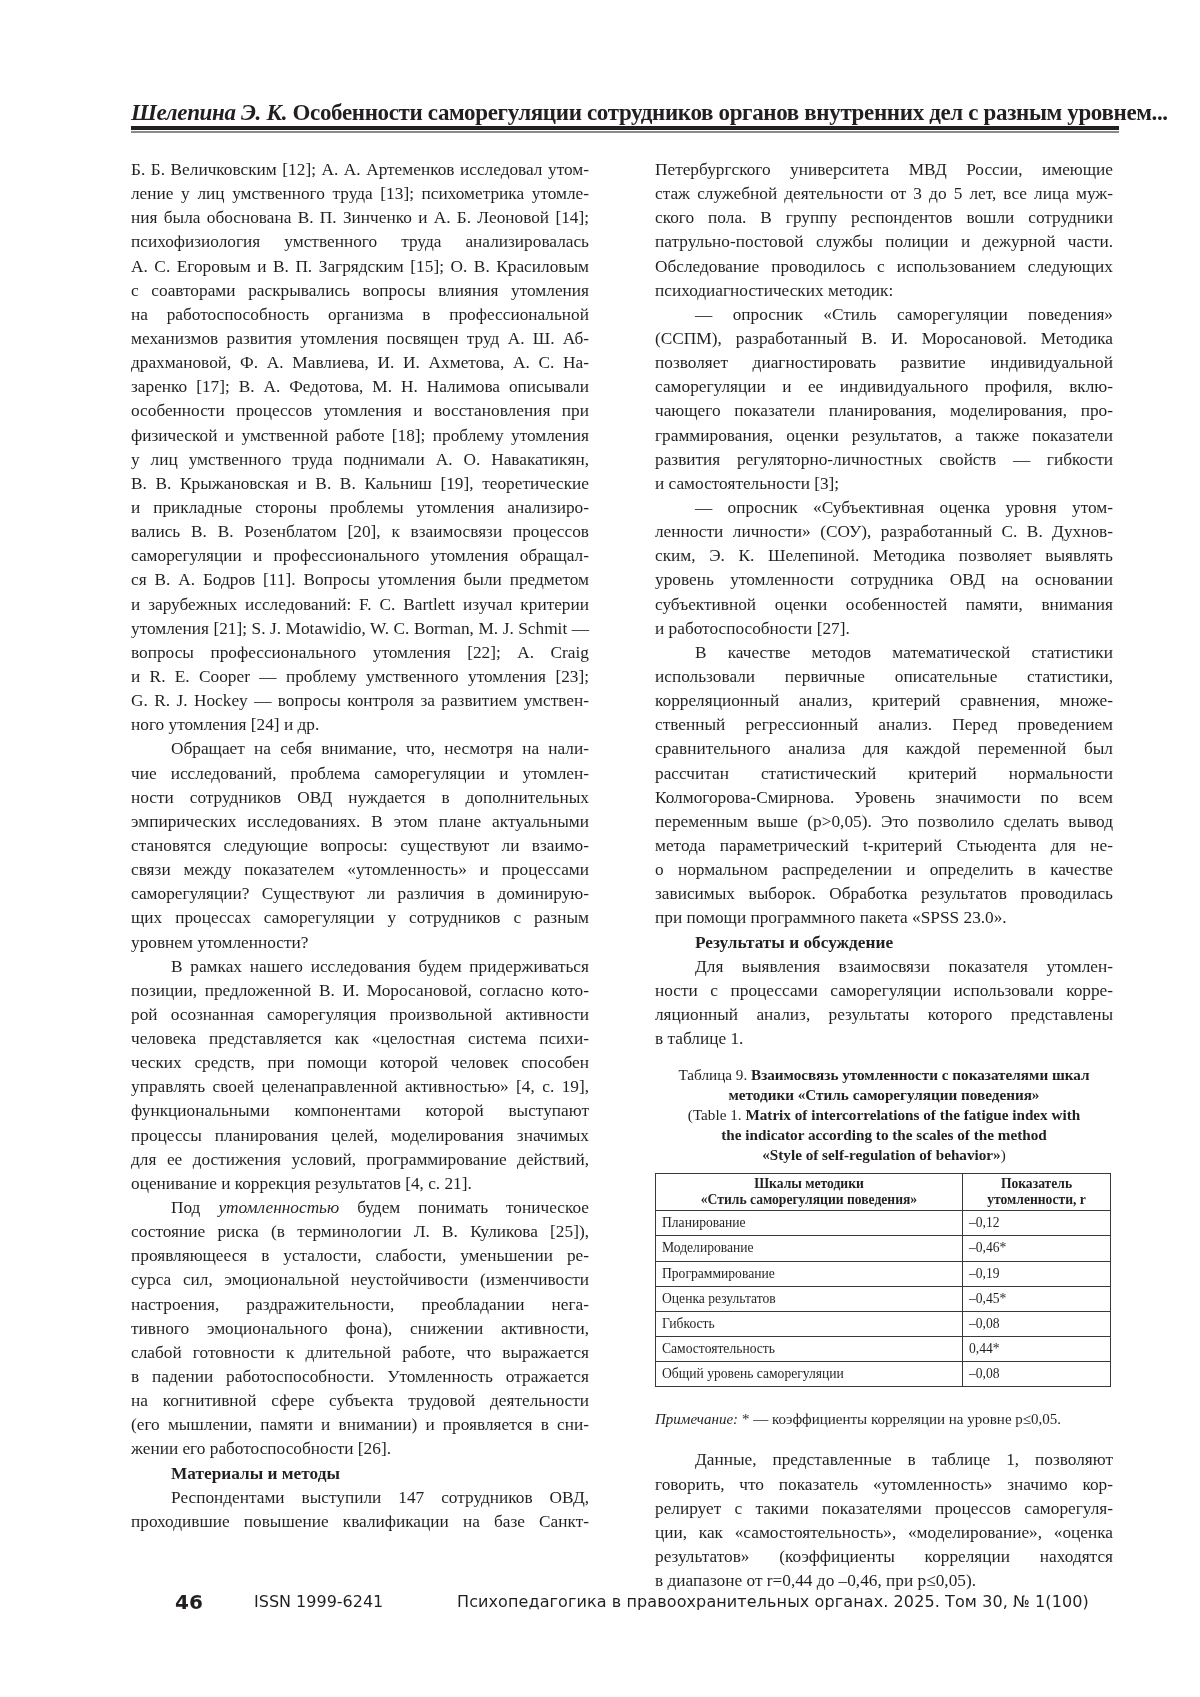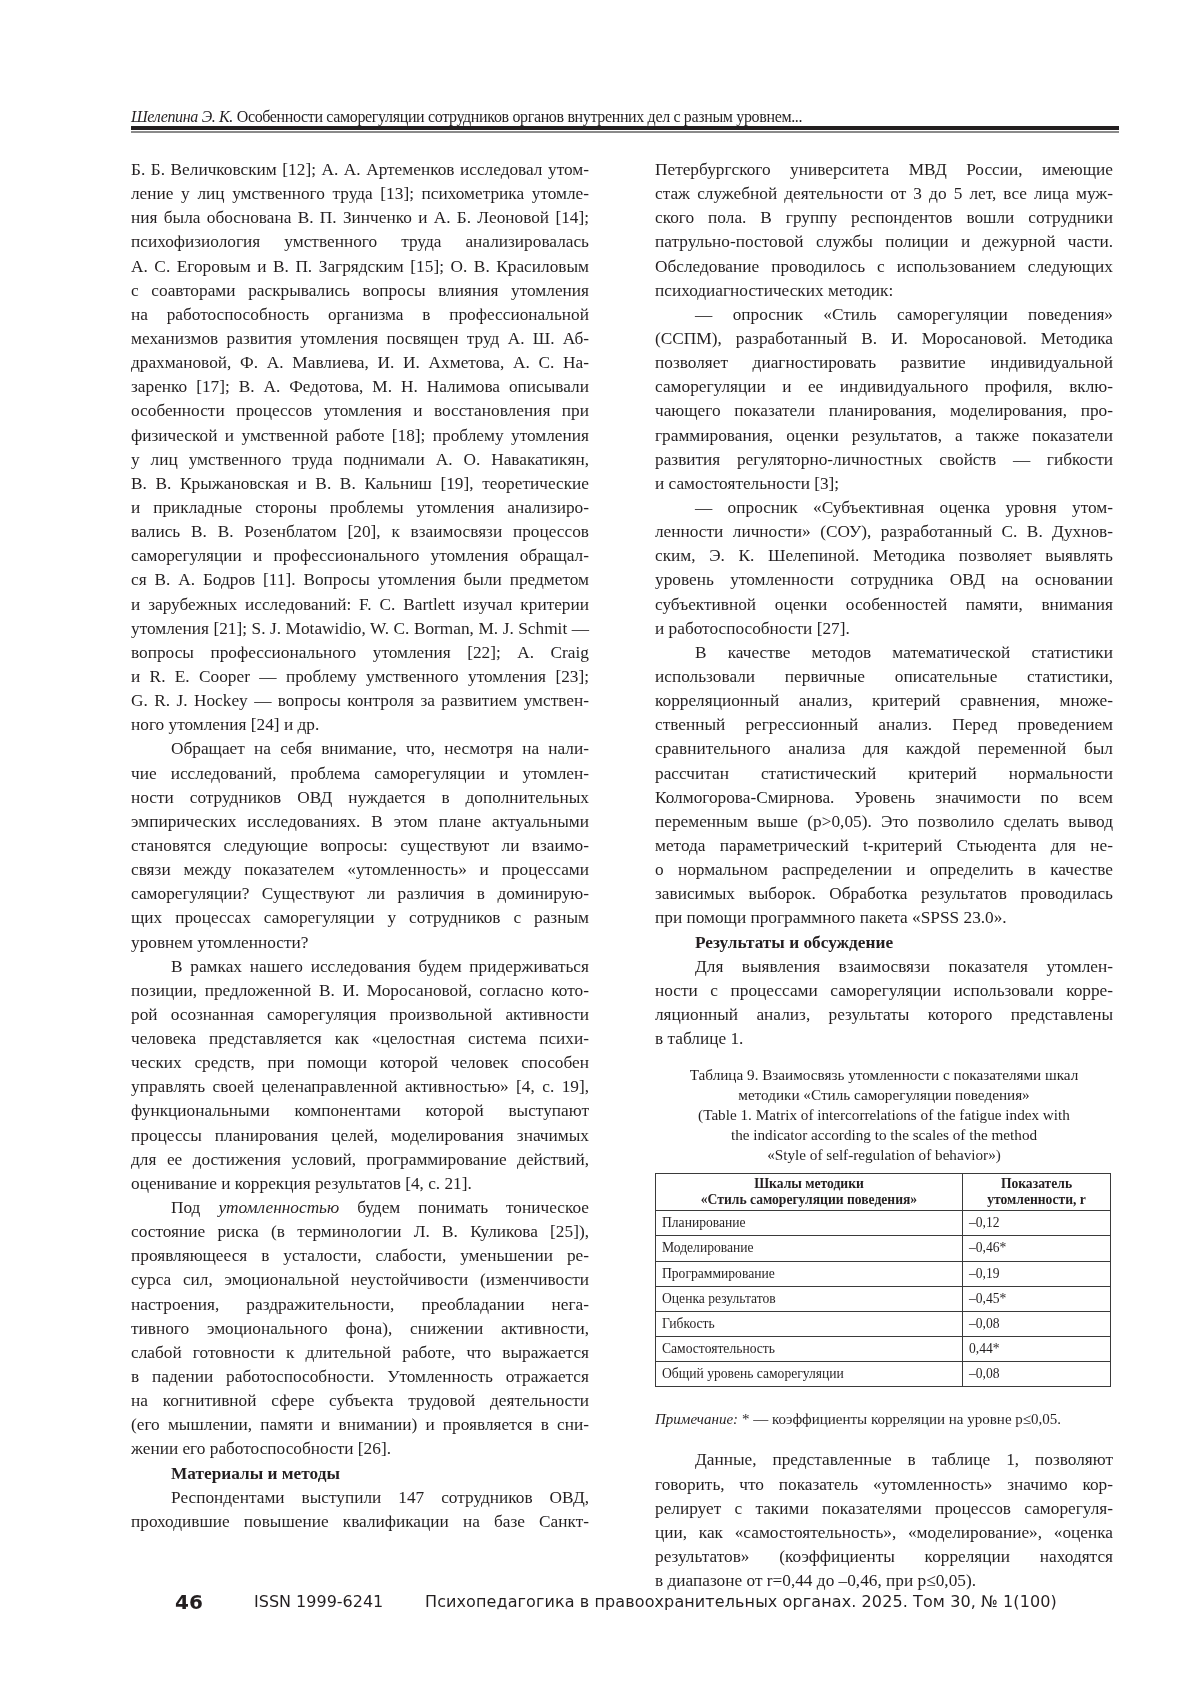--- a/index.html
+++ b/index.html
@@ -1,52 +1,52 @@
 <!DOCTYPE html>
 <html><head>
 <meta charset="utf-8">
 <style>
   html, body { margin: 0; padding: 0; background: #ffffff; }
   body { width: 1200px; height: 1697px; position: relative; overflow: hidden; color: #231f20; }
   .page { position: absolute; left: 131px; top: 0; width: 988px; }
   .running-head {
-    position: absolute; left: 0; top: 108px; width: 988px;
-    font-family: "Liberation Serif", serif; font-size: 16px; font-weight: normal;
+    position: absolute; left: 0; top: 100px; width: 988px;
+    font-family: "Liberation Serif", serif; font-size: 23px; font-weight: bold;
     white-space: nowrap; letter-spacing: -0.35px;
   }
   .running-head .author { font-style: italic; }
   .rule-thick { position: absolute; left: 0; top: 126px; width: 988px; height: 4px; background: #231f20; }
   .rule-thin { position: absolute; left: 0; top: 131px; width: 988px; height: 2px; background: #8a8a8a; }
 
   .col { position: absolute; top: 158px; width: 458px;
     font-family: "Liberation Serif", serif; font-size: 17.3px; line-height: 24.15px;
     text-align: justify; }
   .col-left { left: 0; }
   .col-right { left: 524px; }
   .line { display: block; white-space: nowrap; text-align: justify; text-align-last: justify; height: 24.15px; overflow: visible; }
   .line.last { text-align-last: left; }
   .indent { padding-left: 40px; }
   .bold { font-weight: bold; }
   .ital { font-style: italic; }
 
   .tbl-caption { font-family: "Liberation Serif", serif; font-size: 15.2px; line-height: 20px; text-align: center; margin-top: 14px; }
-  .tbl-caption .b { font-weight: normal; }
+  .tbl-caption .b { font-weight: bold; }
   table.corr { border-collapse: collapse; width: 456px; margin-top: 8px; margin-left: 0px;
     font-family: "Liberation Serif", serif; font-size: 13.6px; }
   table.corr th, table.corr td { border: 1.5px solid #3a3a3a; padding: 0 6px; height: 21px; }
   table.corr th { font-weight: bold; text-align: center; line-height: 16px; padding: 2px 4px; }
   table.corr td.val { width: 135px; }
   .note { font-family: "Liberation Serif", serif; font-size: 15px; margin-top: 20px; white-space: nowrap; }
   .note .ital { font-style: italic; }
 
   .footer { position: absolute; left: 0; top: 1590px; width: 988px; height: 30px;
     font-family: "DejaVu Sans", sans-serif; font-size: 17.5px; white-space: nowrap; }
   .footer .pg { position: absolute; left: 0; top: 0; font-weight: bold; font-size: 20px; margin-left: 44px; }
   .footer .issn { position: absolute; left: 123px; top: 2px; font-size: 16px; }
-  .footer .journal { position: absolute; left: 294px; top: 2px; font-size: 16px; letter-spacing: 0.1px; }
+  .footer .journal { position: absolute; left: 326px; top: 2px; font-size: 16px; letter-spacing: 0.1px; }
 </style>
 </head>
 <body>
 
 <div class="page">
 
   <div class="running-head">
     <span class="author">Шелепина Э. К.</span>
     <span>Особенности саморегуляции сотрудников органов внутренних дел с разным уровнем...</span>
   </div>

